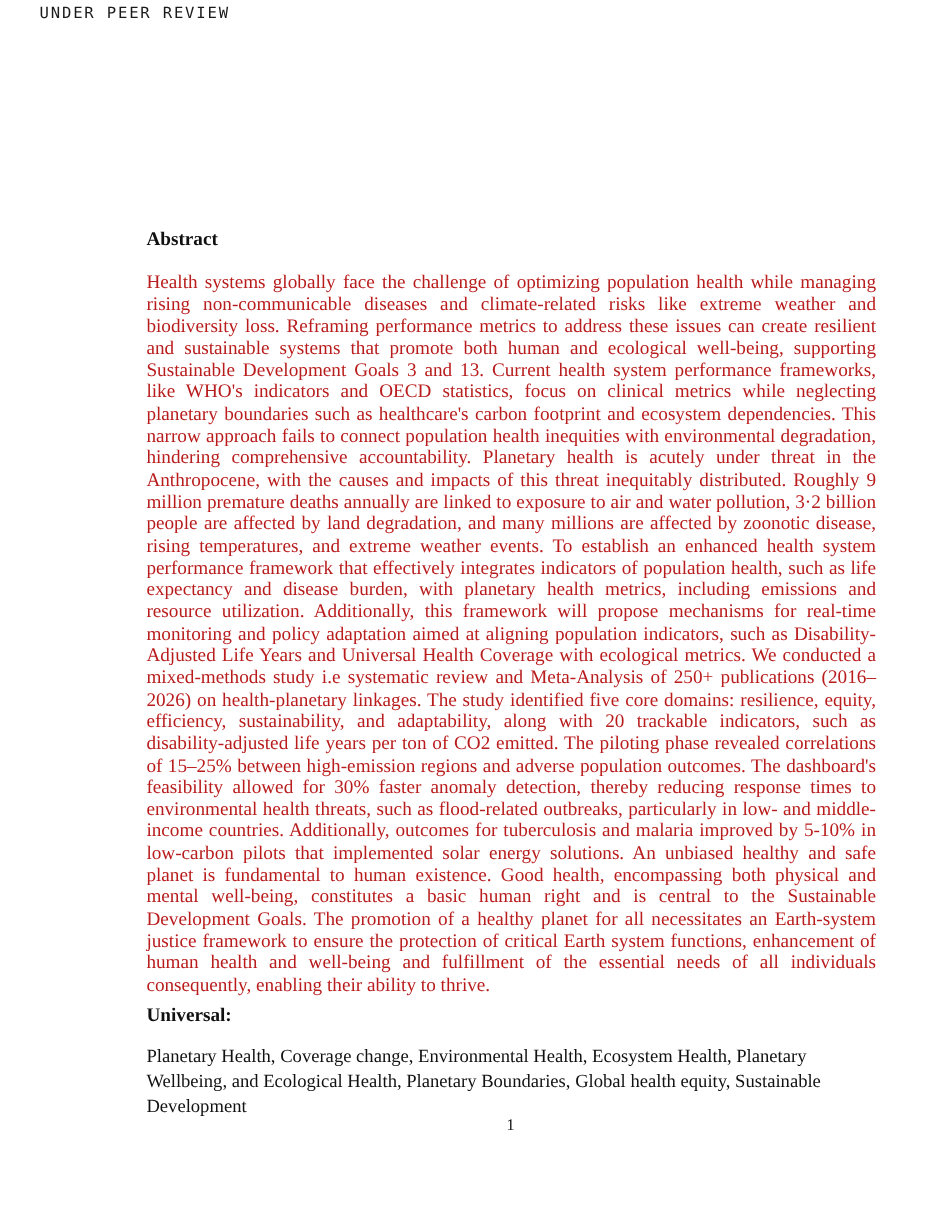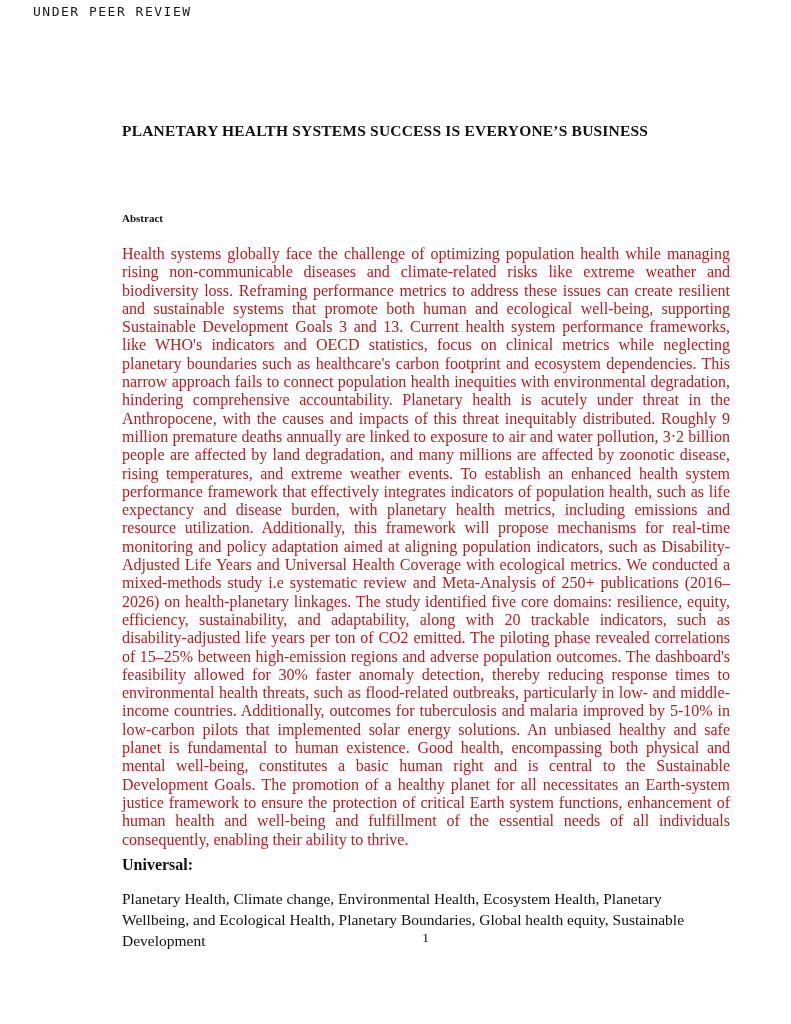--- a/index.html
+++ b/index.html
@@ -36,21 +36,21 @@
   .title {
     margin: 0;
     font-size: 15.5px;
     font-weight: bold;
     line-height: 18px;
     letter-spacing: 0.2px;
     color: #111111;
   }
   .abstract-heading {
     margin: 69px 0 0 0;
-    font-size: 11px;
+    font-size: 16px;
     font-weight: bold;
     line-height: 18px;
     color: #111111;
   }
   .abstract-text {
     margin: 18px 0 0 0;
     font-size: 16px;
     line-height: 18.3px;
     text-align: justify;
     color: #b91c1c;
@@ -79,25 +79,24 @@
     color: #111111;
   }
 </style>
 </head>
 <body>
 
 <div class="page">
   <div class="watermark">UNDER PEER REVIEW</div>
 
   <div class="content">
-    <h1 class="title">PLANETARY HEALTH SYSTEMS SUCCESS IS EVERYONE’S BUSINESS</h1>
 
     <h2 class="abstract-heading">Abstract</h2>
 
     <p class="abstract-text">Health systems globally face the challenge of optimizing population health while managing rising non-communicable diseases and climate-related risks like extreme weather and biodiversity loss. Reframing performance metrics to address these issues can create resilient and sustainable systems that promote both human and ecological well-being, supporting Sustainable Development Goals 3 and 13. Current health system performance frameworks, like WHO's indicators and OECD statistics, focus on clinical metrics while neglecting planetary boundaries such as healthcare's carbon footprint and ecosystem dependencies. This narrow approach fails to connect population health inequities with environmental degradation, hindering comprehensive accountability. Planetary health is acutely under threat in the Anthropocene, with the causes and impacts of this threat inequitably distributed. Roughly 9 million premature deaths annually are linked to exposure to air and water pollution, 3·2 billion people are affected by land degradation, and many millions are affected by zoonotic disease, rising temperatures, and extreme weather events. To establish an enhanced health system performance framework that effectively integrates indicators of population health, such as life expectancy and disease burden, with planetary health metrics, including emissions and resource utilization. Additionally, this framework will propose mechanisms for real-time monitoring and policy adaptation aimed at aligning population indicators, such as Disability-Adjusted Life Years and Universal Health Coverage with ecological metrics. We conducted a mixed-methods study i.e systematic review and Meta-Analysis of 250+ publications (2016–2026) on health-planetary linkages. The study identified five core domains: resilience, equity, efficiency, sustainability, and adaptability, along with 20 trackable indicators, such as disability-adjusted life years per ton of CO2 emitted. The piloting phase revealed correlations of 15–25% between high-emission regions and adverse population outcomes. The dashboard's feasibility allowed for 30% faster anomaly detection, thereby reducing response times to environmental health threats, such as flood-related outbreaks, particularly in low- and middle-income countries. Additionally, outcomes for tuberculosis and malaria improved by 5-10% in low-carbon pilots that implemented solar energy solutions. An unbiased healthy and safe planet is fundamental to human existence. Good health, encompassing both physical and mental well-being, constitutes a basic human right and is central to the Sustainable Development Goals. The promotion of a healthy planet for all necessitates an Earth-system justice framework to ensure the protection of critical Earth system functions, enhancement of human health and well-being and fulfillment of the essential needs of all individuals consequently, enabling their ability to thrive.</p>
 
     <h2 class="keywords-heading">Universal:</h2>
 
-    <p class="keywords-text">Planetary Health, Climate change,  Environmental Health, Ecosystem Health, Planetary Wellbeing, and Ecological Health, Planetary Boundaries, Global health equity, Sustainable Development</p>
+    <p class="keywords-text">Planetary Health, Coverage change,  Environmental Health, Ecosystem Health, Planetary Wellbeing, and Ecological Health, Planetary Boundaries, Global health equity, Sustainable Development</p>
   </div>
 
   <div class="page-number">1</div>
 </div>
 
 </body></html>

